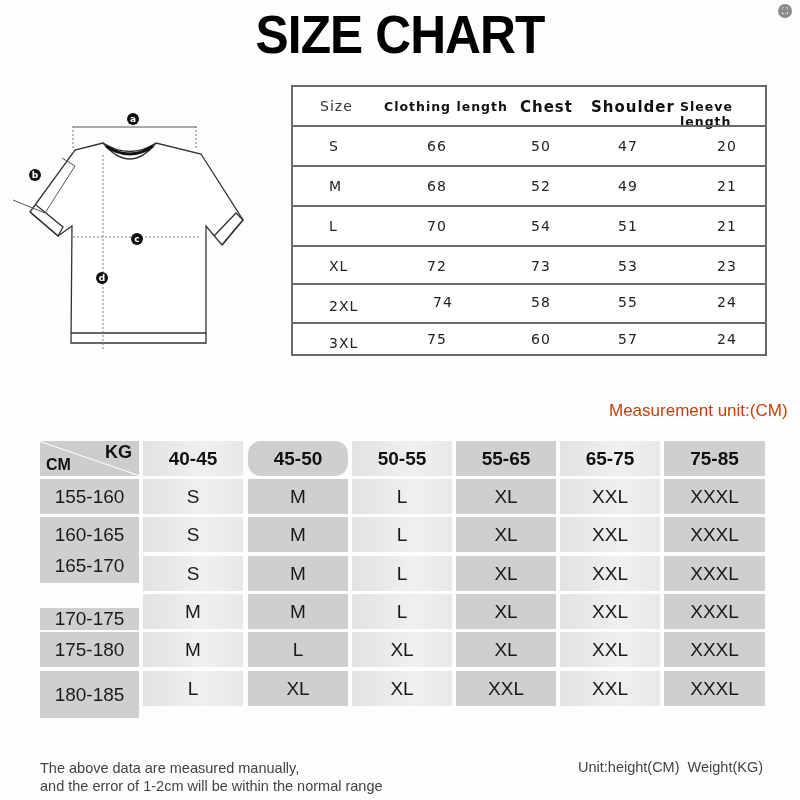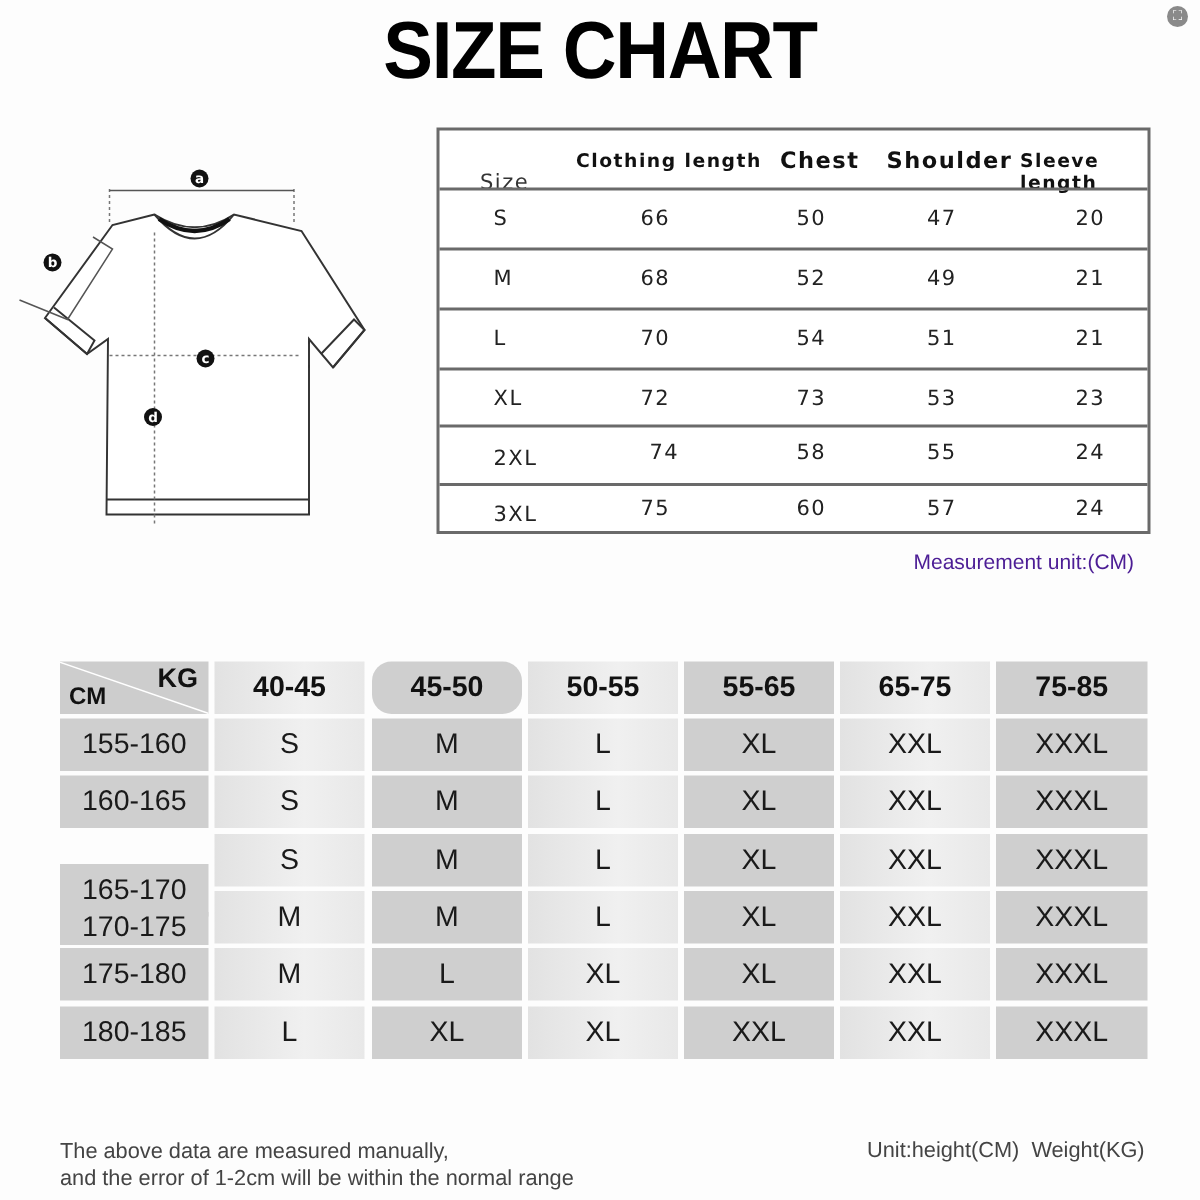--- a/index.html
+++ b/index.html
@@ -7,23 +7,23 @@
   .title { position:absolute; left:0; top:2px; width:800px; text-align:center; font-family:"Liberation Sans", sans-serif; font-weight:bold; font-size:54px; letter-spacing:-1px; line-height:64px; color:#000; transform:scaleX(0.92); }
   .corner-icon { position:absolute; left:778px; top:4px; width:14px; height:14px; border-radius:50%; background:#8a8a8a; color:#fff; font-size:9px; line-height:14px; text-align:center; }
 
   
   .mtable { position:absolute; left:291px; top:85px; width:476px; height:271px; border:2px solid #6a6a6a; box-sizing:border-box; background:#fff; }
   .mrow { position:absolute; left:0; width:100%; display:flex; align-items:center; }
   .mrow.sep { border-top:2px solid #6a6a6a; }
   .mcell { position:absolute; font-size:14px; color:#222; letter-spacing:1px; }
   .mhead { font-weight:bold; font-size:12.5px; letter-spacing:1px; color:#111; }
   .mhead.big { font-size:15px; }
-  .mhead.plain { font-weight:normal; font-size:14px; color:#333;margin-top:16px; }
-
-  .unit-note { position:absolute; left:609px; top:366px; font-size:14px; color:#4c1d95; font-family:"Liberation Sans", sans-serif; }
+  .mhead.plain { font-weight:normal; font-size:14px; color:#333; }
+
+  .unit-note { position:absolute; left:609px; top:401px; font-size:17px; color:#c2410c; font-family:"Liberation Sans", sans-serif; }
 
   
   .grid { position:absolute; left:0; top:0; }
   .gcell { position:absolute; display:flex; align-items:center; justify-content:center; font-family:"Liberation Sans", sans-serif; font-size:19px; color:#1a1a1a; }
   .gcell.light { background:linear-gradient(90deg,#e2e2e2,#f0f0f0 60%,#e8e8e8); }
   .gcell.dark { background:#cfcfcf; }
   .gcell.head { font-weight:bold; font-size:19px; color:#111; }
   .corner { position:absolute; background:#cdcdcd; overflow:hidden; }
   .corner .diag { position:absolute; left:0; top:0; width:110px; height:1px; background:#fff; transform-origin:0 0; transform:rotate(19deg); }
   .corner .kg { position:absolute; right:7px; top:1px; font-weight:bold; font-size:18px; font-family:"Liberation Sans", sans-serif; }
@@ -151,21 +151,21 @@
   <div class="gcell dark" style="left:664px;top:479px;width:101px;height:35px;">XXXL</div>
 
   <div class="gcell dark" style="left:40px;top:517px;width:99px;height:35px;">160-165</div>
   <div class="gcell light" style="left:143px;top:517px;width:100px;height:35px;">S</div>
   <div class="gcell dark" style="left:248px;top:517px;width:100px;height:35px;">M</div>
   <div class="gcell light" style="left:352px;top:517px;width:100px;height:35px;">L</div>
   <div class="gcell dark" style="left:456px;top:517px;width:100px;height:35px;">XL</div>
   <div class="gcell light" style="left:560px;top:517px;width:100px;height:35px;">XXL</div>
   <div class="gcell dark" style="left:664px;top:517px;width:101px;height:35px;">XXXL</div>
 
-  <div class="gcell dark" style="left:40px;top:576px;width:99px;height:35px;">165-170</div>
+  <div class="gcell dark" style="left:40px;top:548px;width:99px;height:35px;">165-170</div>
   <div class="gcell light" style="left:143px;top:556px;width:100px;height:35px;">S</div>
   <div class="gcell dark" style="left:248px;top:556px;width:100px;height:35px;">M</div>
   <div class="gcell light" style="left:352px;top:556px;width:100px;height:35px;">L</div>
   <div class="gcell dark" style="left:456px;top:556px;width:100px;height:35px;">XL</div>
   <div class="gcell light" style="left:560px;top:556px;width:100px;height:35px;">XXL</div>
   <div class="gcell dark" style="left:664px;top:556px;width:101px;height:35px;">XXXL</div>
 
   <div class="gcell dark" style="left:40px;top:608px;width:99px;height:22px;text-align:right;">170-175</div>
   <div class="gcell light" style="left:143px;top:594px;width:100px;height:35px;">M</div>
   <div class="gcell dark" style="left:248px;top:594px;width:100px;height:35px;">M</div>
@@ -175,21 +175,21 @@
   <div class="gcell dark" style="left:664px;top:594px;width:101px;height:35px;">XXXL</div>
 
   <div class="gcell dark" style="left:40px;top:632px;width:99px;height:35px;">175-180</div>
   <div class="gcell light" style="left:143px;top:632px;width:100px;height:35px;">M</div>
   <div class="gcell dark" style="left:248px;top:632px;width:100px;height:35px;">L</div>
   <div class="gcell light" style="left:352px;top:632px;width:100px;height:35px;">XL</div>
   <div class="gcell dark" style="left:456px;top:632px;width:100px;height:35px;">XL</div>
   <div class="gcell light" style="left:560px;top:632px;width:100px;height:35px;">XXL</div>
   <div class="gcell dark" style="left:664px;top:632px;width:101px;height:35px;">XXXL</div>
 
-  <div class="gcell dark" style="left:40px;top:671px;width:99px;height:35px;">180-185</div>
+  <div class="gcell dark" style="left:40px;top:671px;width:99px;height:47px;">180-185</div>
   <div class="gcell light" style="left:143px;top:671px;width:100px;height:35px;">L</div>
   <div class="gcell dark" style="left:248px;top:671px;width:100px;height:35px;">XL</div>
   <div class="gcell light" style="left:352px;top:671px;width:100px;height:35px;">XL</div>
   <div class="gcell dark" style="left:456px;top:671px;width:100px;height:35px;">XXL</div>
   <div class="gcell light" style="left:560px;top:671px;width:100px;height:35px;">XXL</div>
   <div class="gcell dark" style="left:664px;top:671px;width:101px;height:35px;">XXXL</div>
 </div>
 
 <div class="footnote">
   <div>The above data are measured manually,</div>

